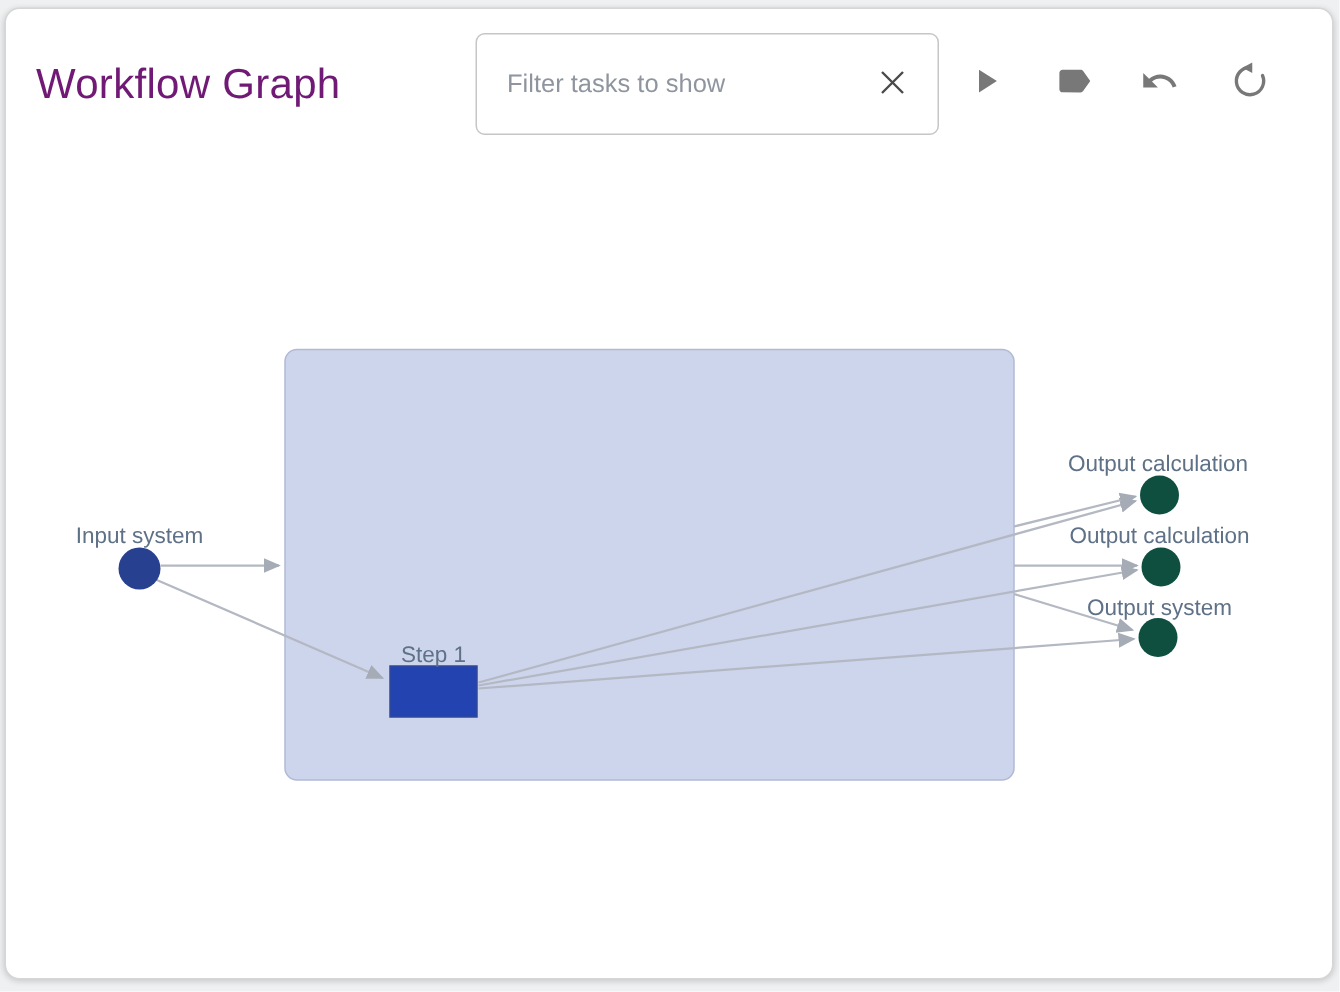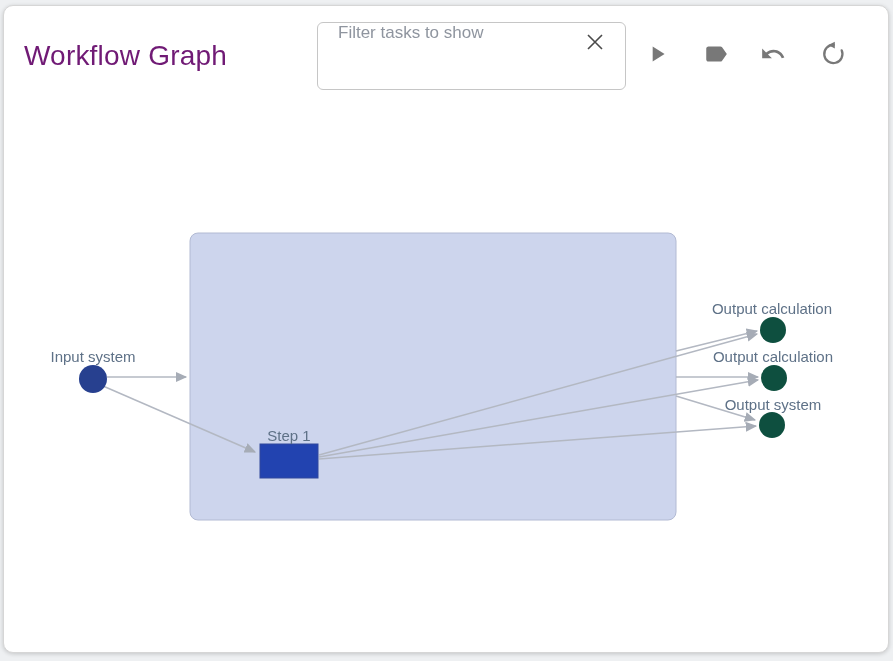--- a/index.html
+++ b/index.html
@@ -13,21 +13,21 @@
     background:#ffffff;border:1px solid #d6d6d6;border-radius:10px;
     box-shadow:0 1px 4px rgba(0,0,0,0.18);
   }
   .page-title{
     position:absolute;left:24px;top:40px;
     font-size:28px;font-weight:500;color:#701a75;letter-spacing:0.2px;
   }
   .filter-box{
     position:absolute;left:317px;top:22px;width:309px;height:68px;
     border:1px solid #c6c6c6;border-radius:6px;background:#fff;
-    display:flex;align-items:flex-start;box-sizing:border-box;
+    display:flex;align-items:center;box-sizing:border-box;
   }
   .filter-input{
     flex:1;border:none;outline:none;background:transparent;
     font-family:"Liberation Sans", sans-serif;
     font-size:17px;color:#3a4653;padding:0 6px 0 20px;min-width:0;
   }
   .filter-input::placeholder{color:#8f959f;opacity:1;}
   .clear-btn{
     border:none;background:transparent;cursor:pointer;
     width:40px;height:40px;margin-right:10px;

